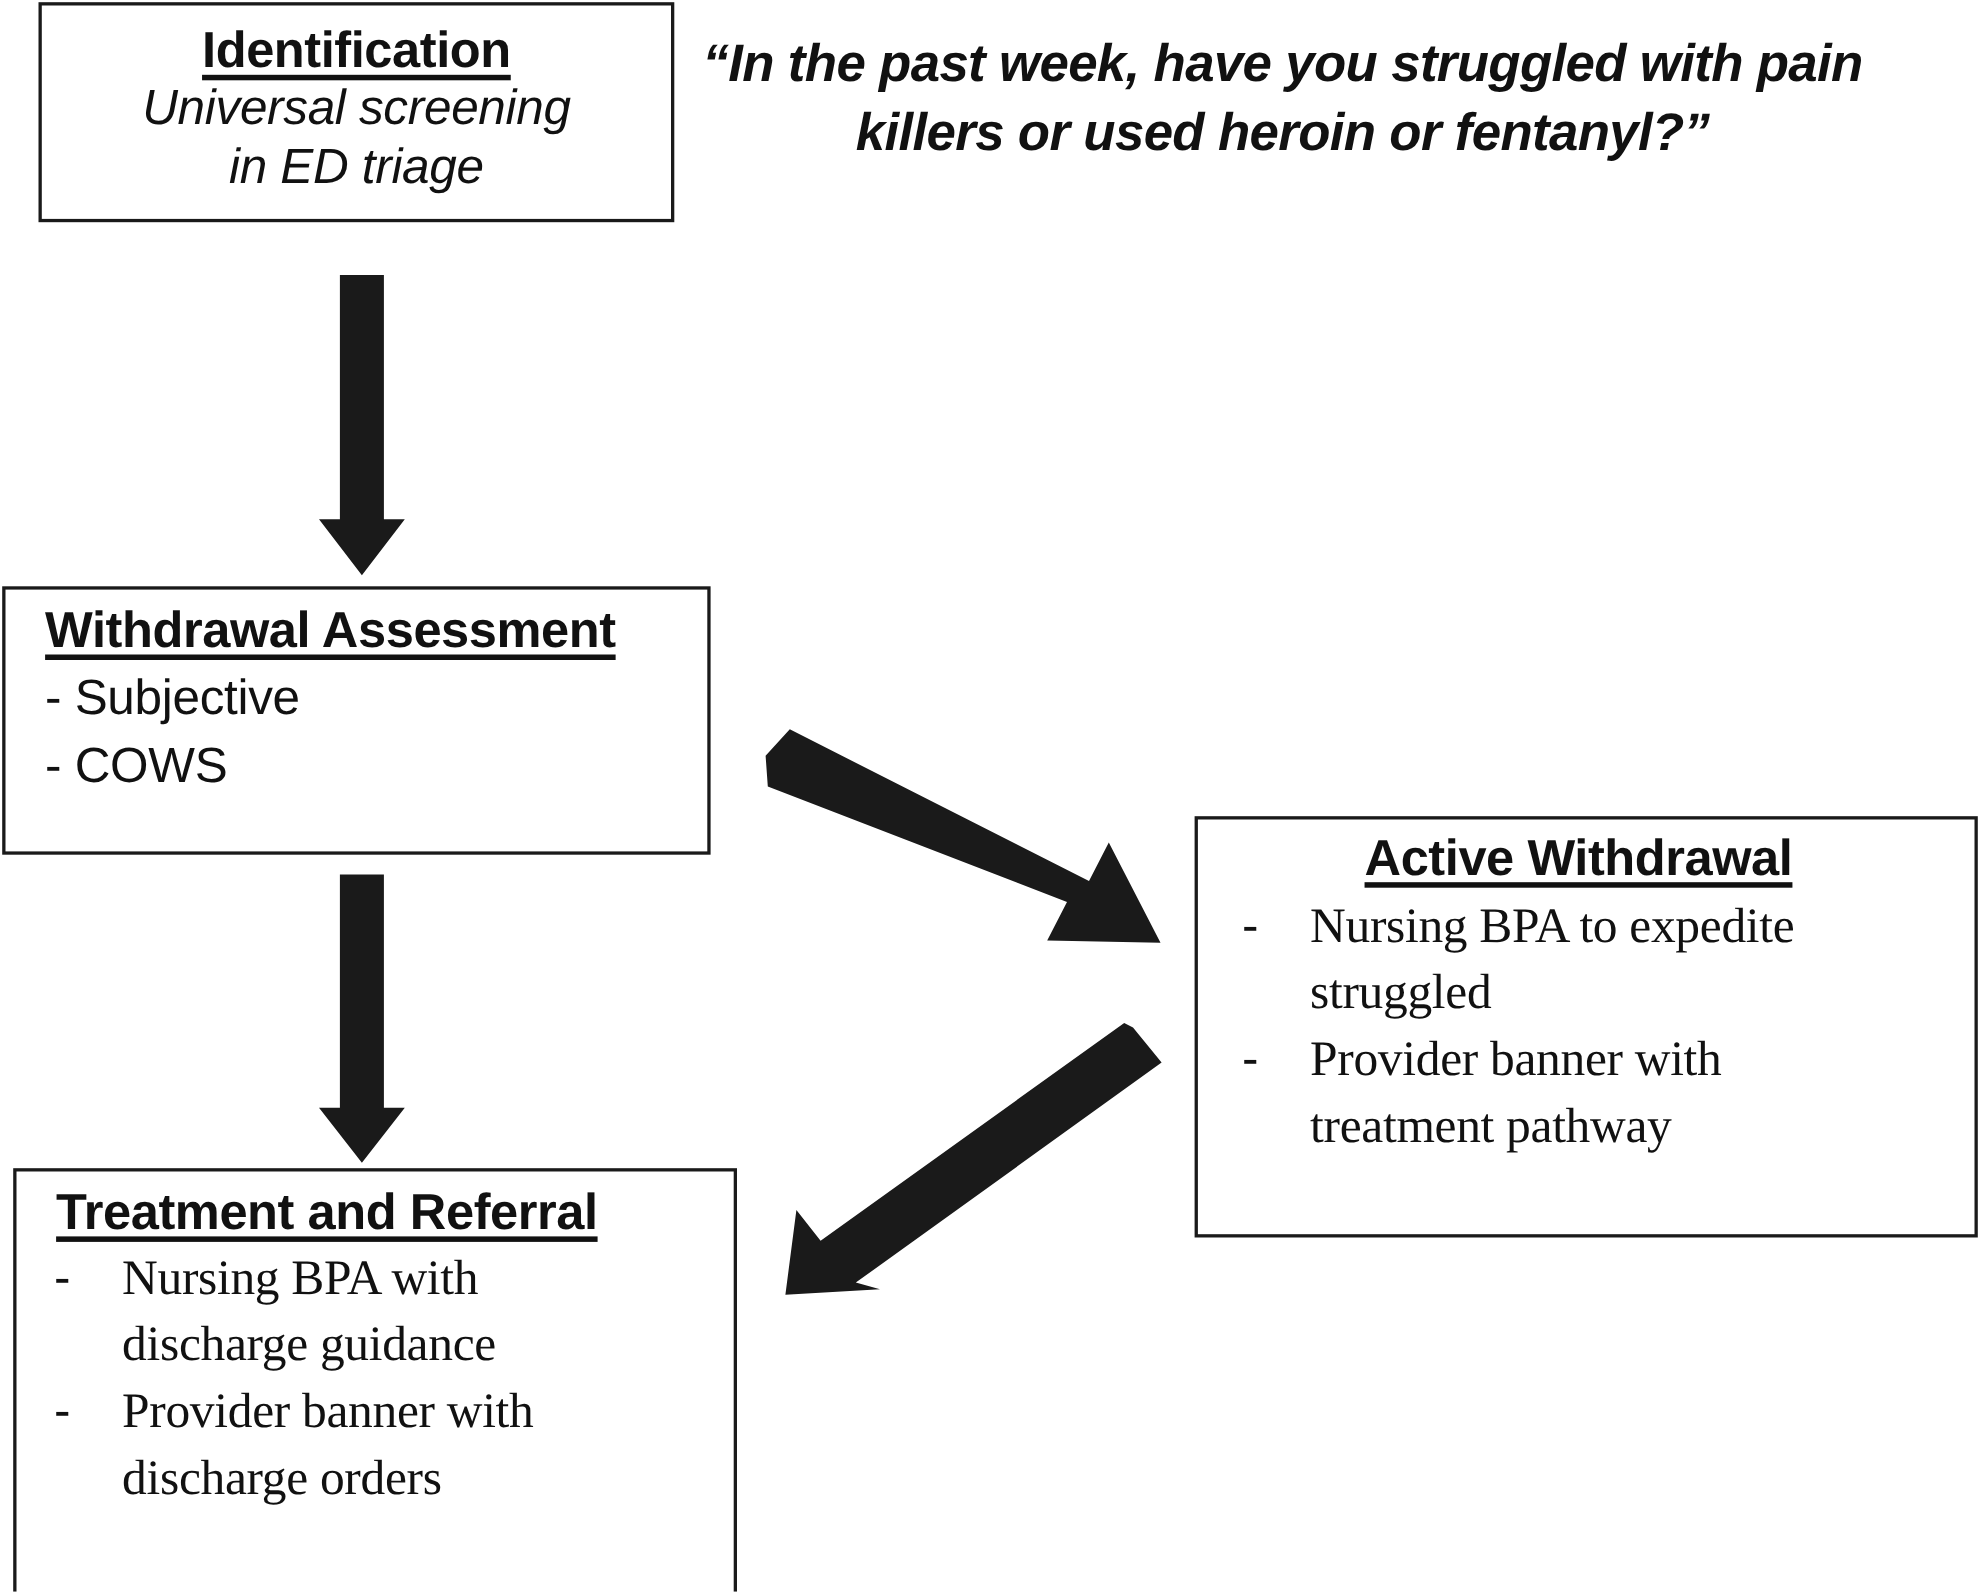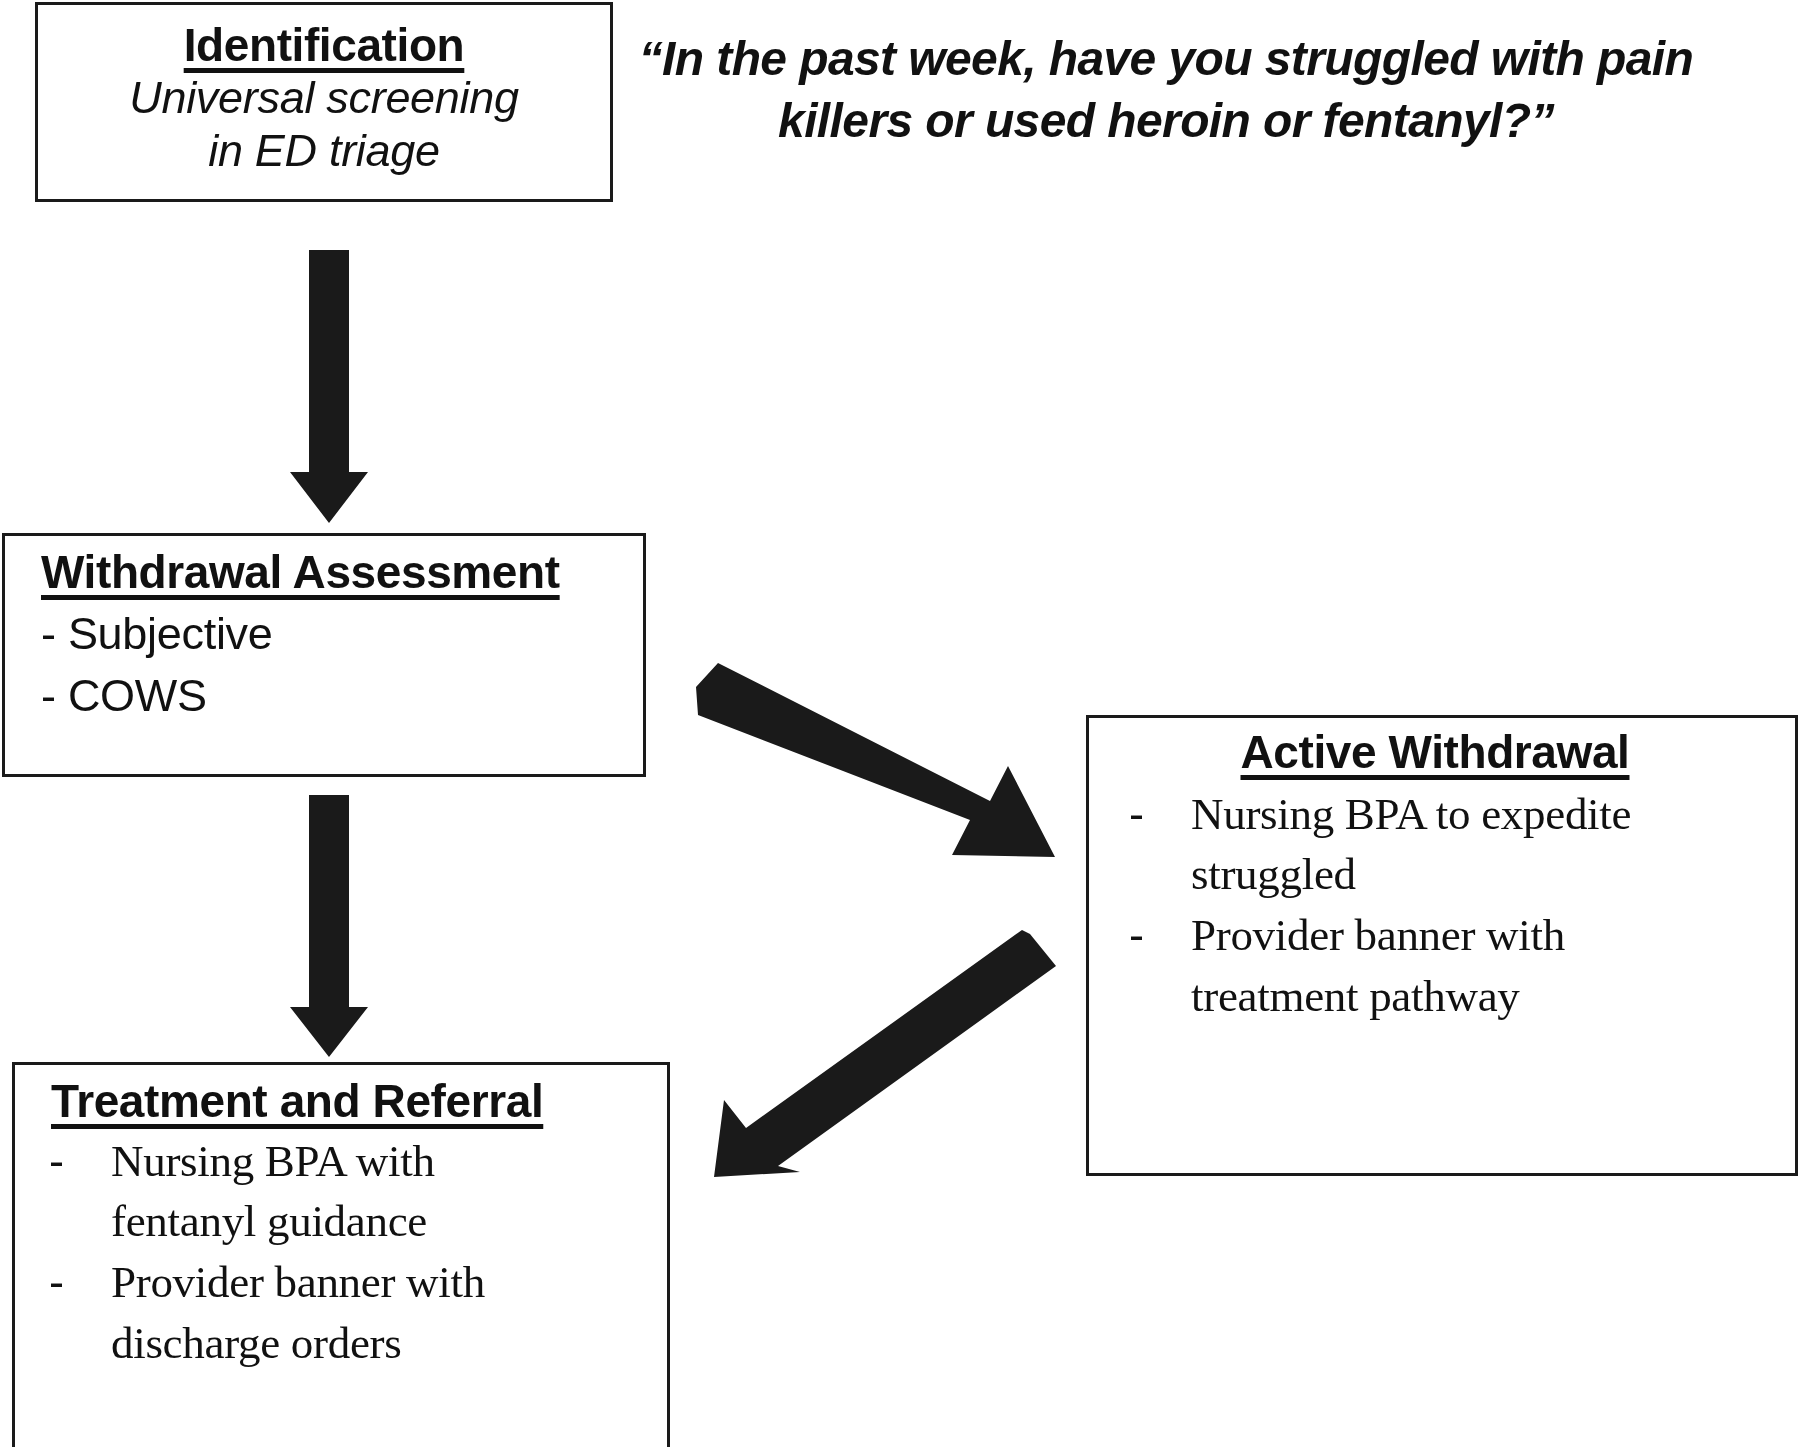--- a/index.html
+++ b/index.html
@@ -61,23 +61,23 @@
     width: 644px;
     height: 244px;
     padding: 12px 0 0 36px;
   }
   #box-withdrawal .box-title { display: block; }
   #box-withdrawal .box-line { display: block; margin-top: 10px; }
 
   
   #box-active {
     left: 1086px;
-    top: 715px;
+    top: 742px;
     width: 712px;
-    height: 461px;
+    height: 383px;
     padding: 10px 0 0 0;
   }
   #box-active .box-title {
     display: block;
     text-align: center;
     margin-left: -14px;
   }
   #box-active .bullets { margin-top: 6px; padding-left: 40px; }
 
   
@@ -171,21 +171,21 @@
     </div>
   </div>
 
   <div class="box" id="box-treatment">
     <span class="box-title">Treatment and Referral</span>
     <div class="bullets">
       <div class="bullet-row">
         <span class="bullet-dash">-</span>
         <span class="bullet-text">
           <span>Nursing BPA with</span><br>
-          <span>fentanyl guidance</span>
+          <span>discharge guidance</span>
         </span>
       </div>
       <div class="bullet-row">
         <span class="bullet-dash">-</span>
         <span class="bullet-text">
           <span>Provider banner with</span><br>
           <span>discharge orders</span>
         </span>
       </div>
     </div>

